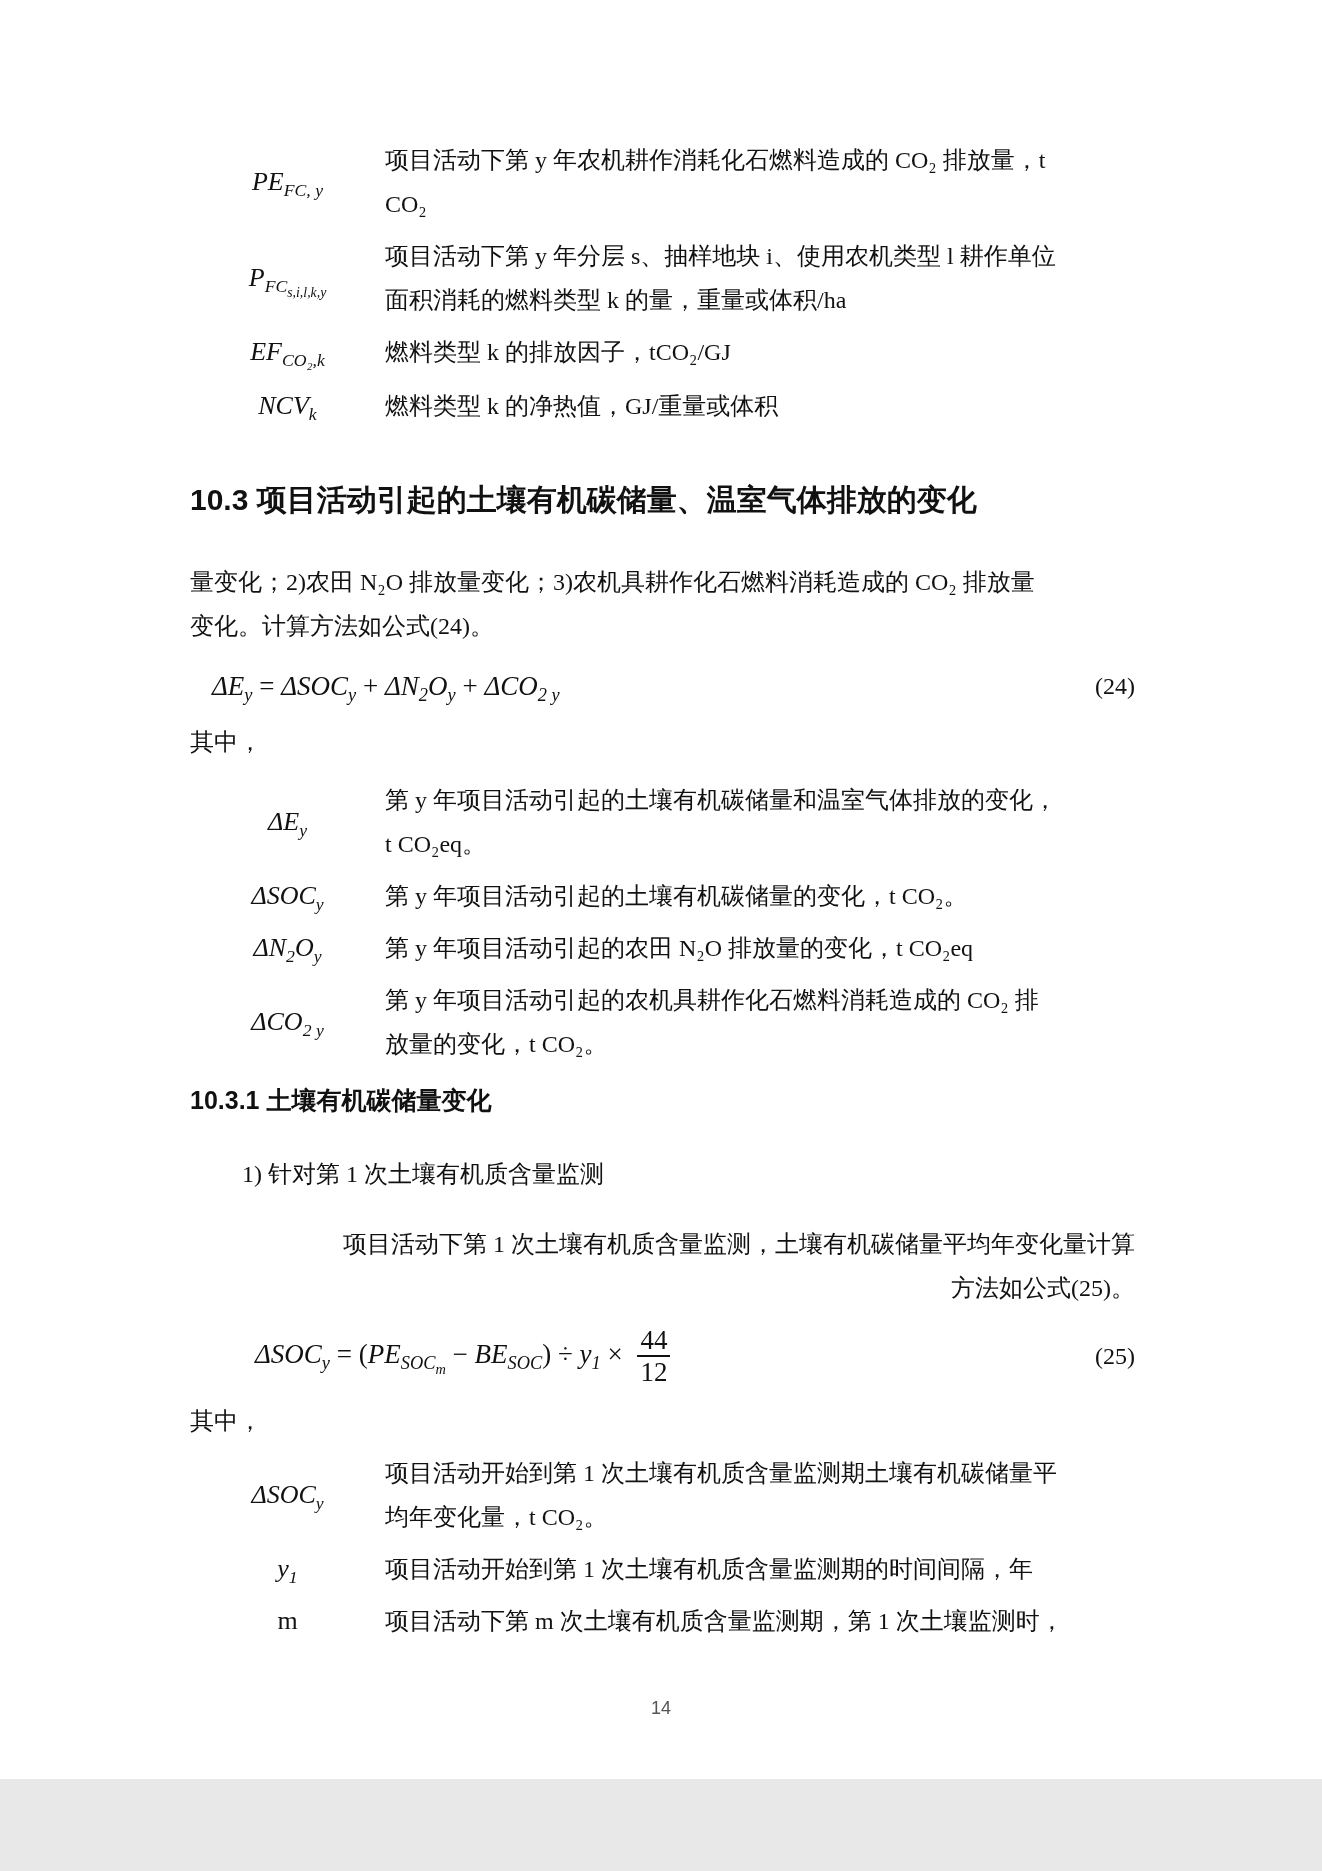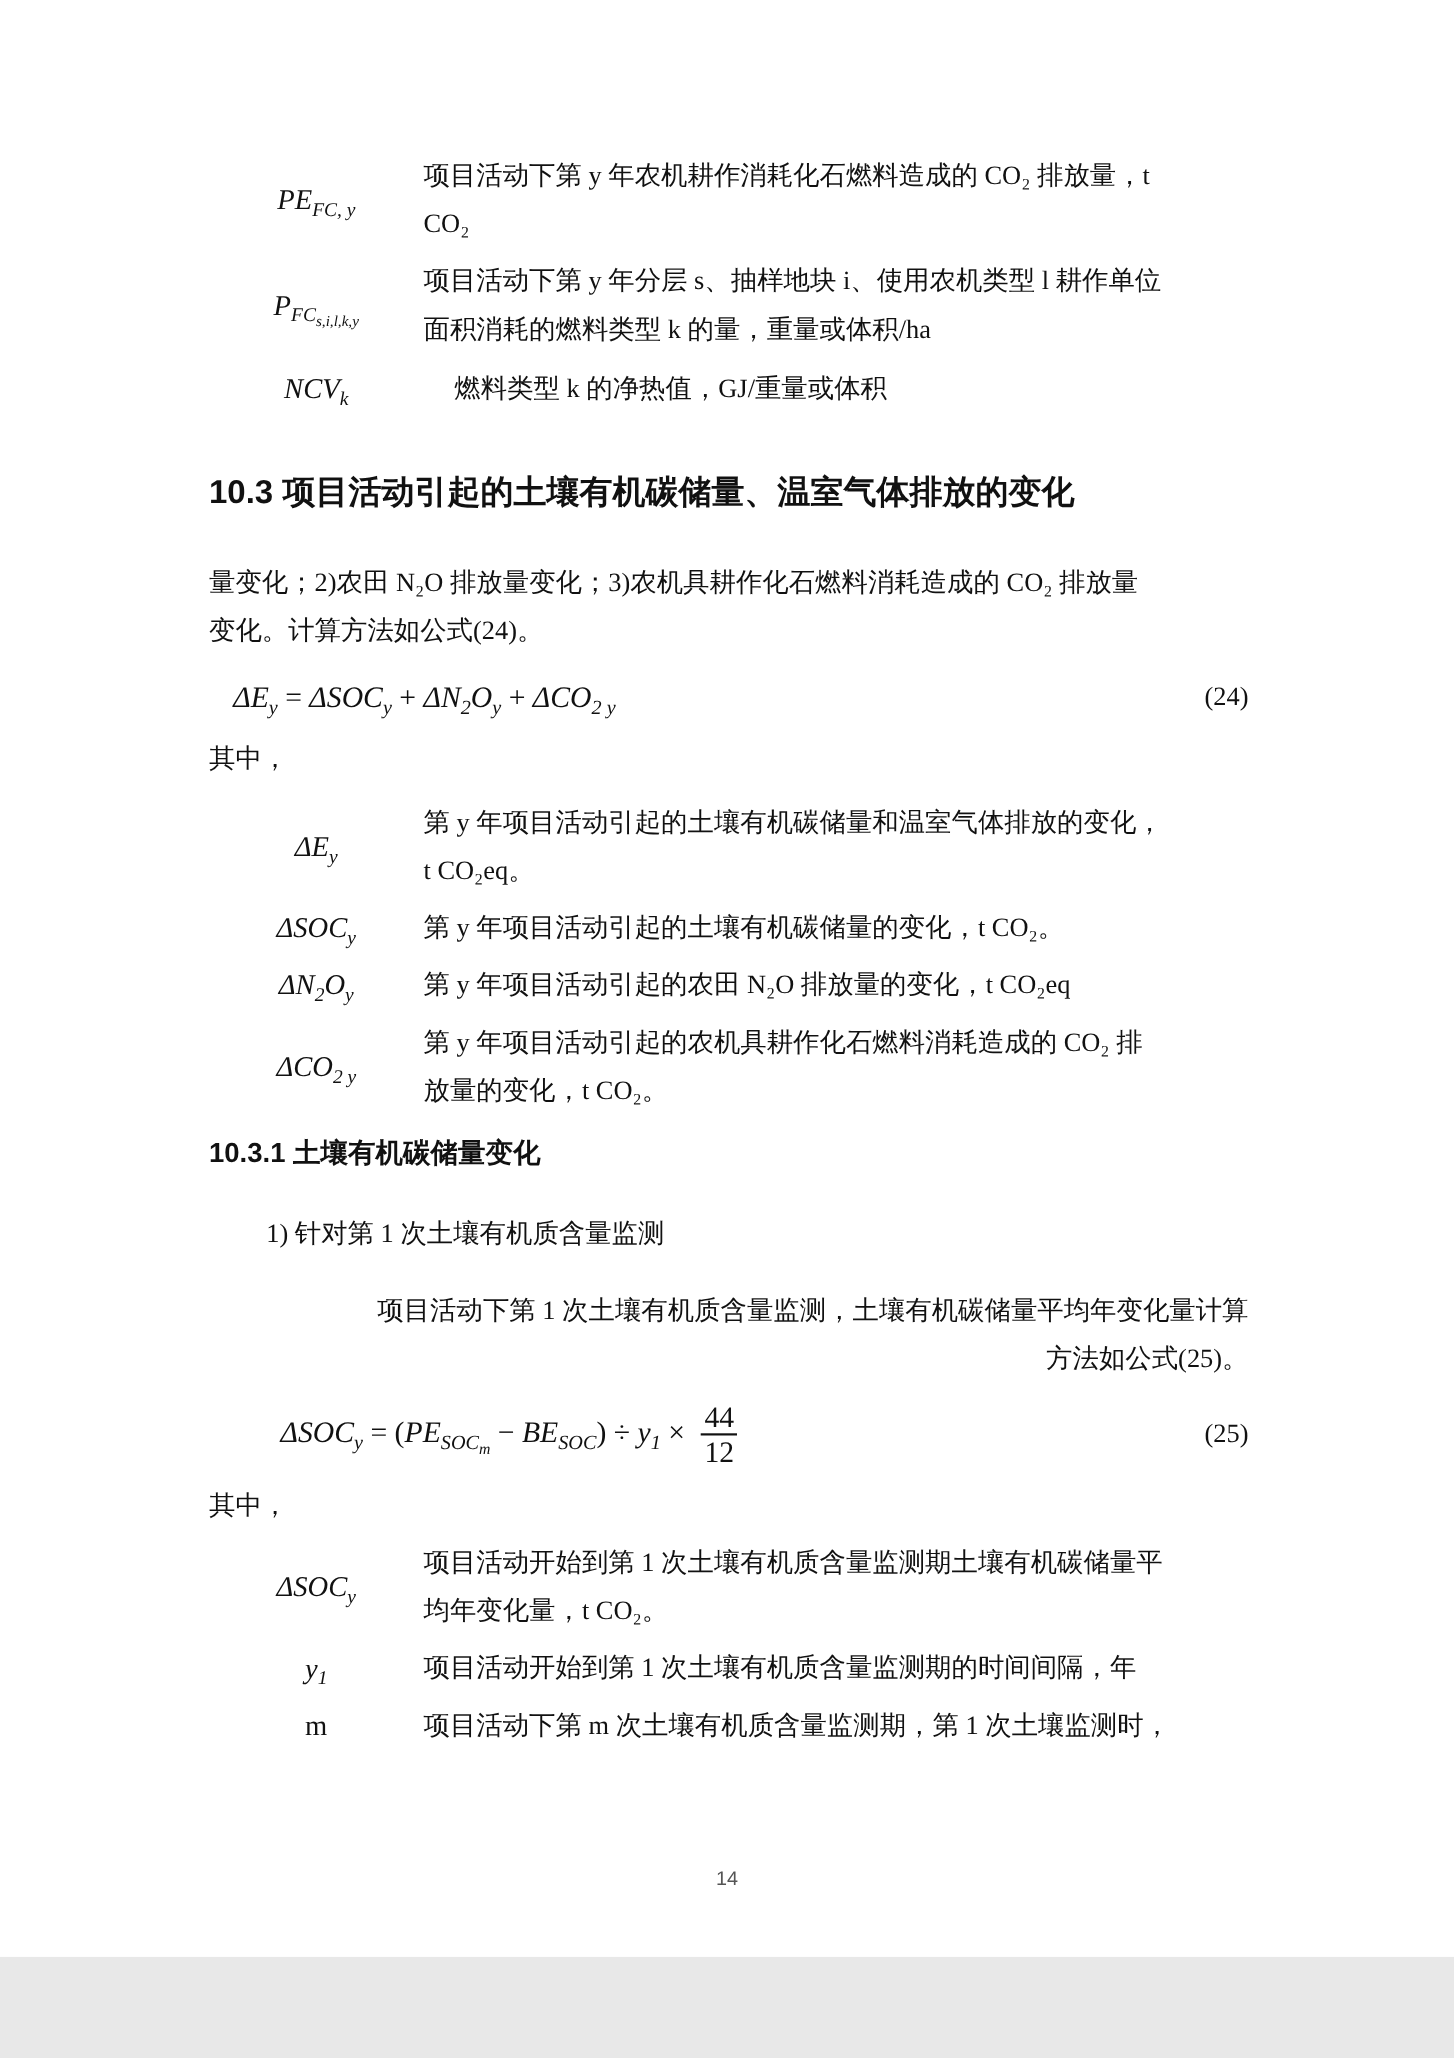--- a/index.html
+++ b/index.html
@@ -22,21 +22,21 @@
   .defrow{display:flex;align-items:center;margin-bottom:8px;}
   .defsym{
     width:195px;flex:0 0 195px;
     display:flex;justify-content:center;align-items:center;
     font-size:26px;
   }
   .defdesc{flex:1 1 auto;}
   .line{
     font-size:24px;line-height:44px;white-space:nowrap;
   }
-  .gap-before{margin-top:10px;gap:28px;}
+  .gap-before{margin-top:10px;}
   
   .h2{
     font-family:"Liberation Sans","DejaVu Sans",sans-serif;
     font-weight:700;font-size:30px;line-height:40px;
     margin:52px 0 0 0;white-space:nowrap;
   }
   .h3{
     font-family:"Liberation Sans","DejaVu Sans",sans-serif;
     font-weight:700;font-size:25px;line-height:36px;
     margin:16px 0 0 0;white-space:nowrap;
@@ -96,20 +96,28 @@
       </div>
       <div class="defrow">
         <div class="defsym">
             <span class="var">P<sub>FC<sub>s,i,l,k,y</sub></sub></span>
           </div>
         <div class="defdesc">
           <div class="line">项目活动下第 y 年分层 s、抽样地块 i、使用农机类型 l 耕作单位</div>
           <div class="line">面积消耗的燃料类型 k 的量，重量或体积/ha</div>
         </div>
       </div>
+      <div class="defrow">
+        <div class="defsym">
+            <span class="var">EF<sub>CO₂,k</sub></span>
+          </div>
+        <div class="defdesc">
+          <div class="line">燃料类型 k 的排放因子，tCO₂/GJ</div>
+        </div>
+      </div>
       <div class="defrow gap-before">
         <div class="defsym">
             <span class="var">NCV<sub>k</sub></span>
           </div>
         <div class="defdesc">
           <div class="line">燃料类型 k 的净热值，GJ/重量或体积</div>
         </div>
       </div>
     </div>
 

